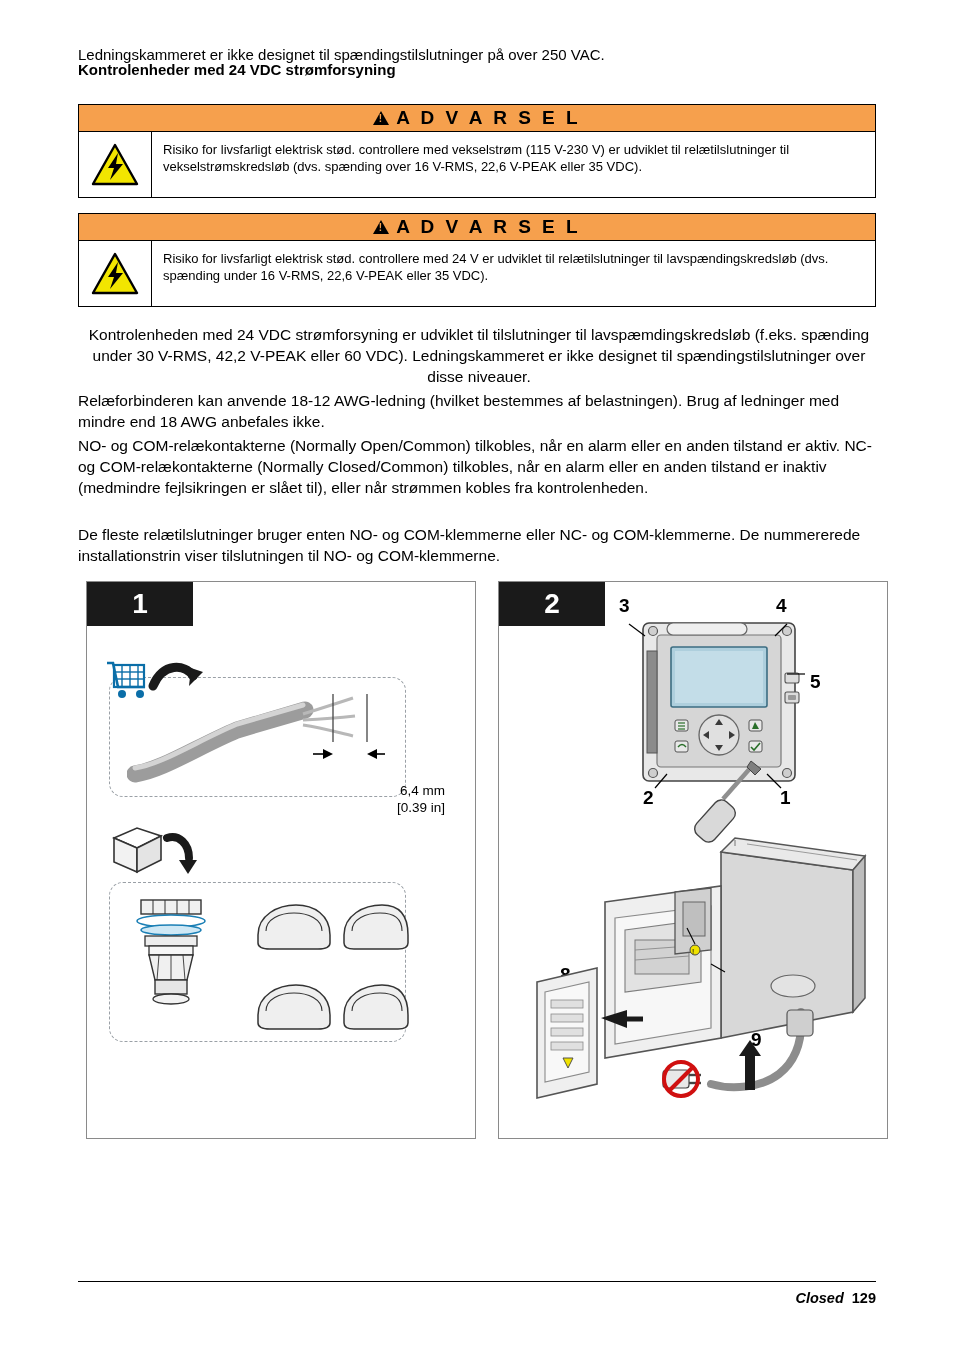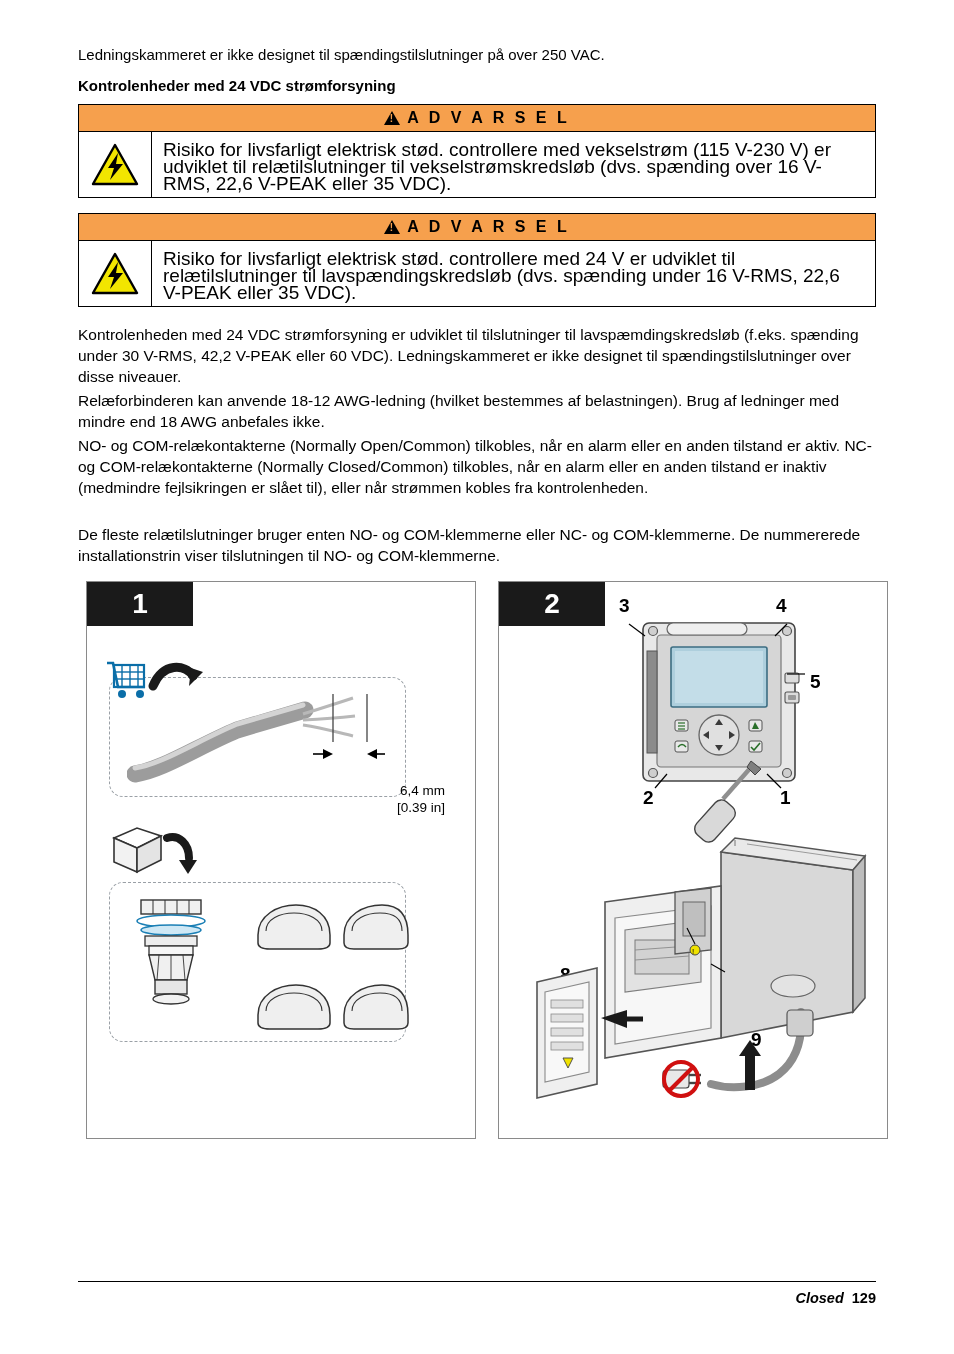--- a/index.html
+++ b/index.html
@@ -24,21 +24,21 @@
     position: absolute;
     left: 78px;
     top: 45px;
     width: 800px;
     font-size: 15px;
     line-height: 20px;
   }
   .section-heading {
     position: absolute;
     left: 78px;
-    top: 77px;
+    top: 61px;
     font-size: 15px;
     font-weight: bold;
   }
   
   .warnbox {
     position: absolute;
     left: 78px;
     width: 798px;
     border: 1px solid #000;
     box-sizing: border-box;
@@ -49,21 +49,21 @@
   .warn-header {
     height: 26px;
     background: #f6a04d;
     border-bottom: 1px solid #000;
     display: flex;
     align-items: center;
     justify-content: center;
     gap: 7px;
   }
   .warn-title {
-    font-size: 16px;
+    font-size: 19px;
     font-weight: bold;
     letter-spacing: 3px;
     color: #000;
   }
   .warn-tri {
     display: inline-block;
     width: 0; height: 0;
     border-left: 8px solid transparent;
     border-right: 8px solid transparent;
     border-bottom: 14px solid #000;
@@ -86,32 +86,32 @@
   .warn-icon-cell {
     width: 72px;
     border-right: 1px solid #000;
     display: flex;
     align-items: center;
     justify-content: center;
     flex: 0 0 72px;
   }
   .warn-text {
     padding: 9px 12px 0 11px;
-    font-size: 19px;
+    font-size: 13px;
     line-height: 17px;
   }
   
   .para {
     position: absolute;
     left: 78px;
     width: 802px;
     font-size: 15.5px;
     line-height: 21px;
   }
-  .p1 { top: 324px; }
+  .p1 { top: 324px; text-align: center; }
   .p2 { top: 390px; }
   .p3 { top: 435px; }
   .p4 { top: 524px; }
   
   .panel {
     position: absolute;
     border: 1px solid #8a8a8a;
     background: #fff;
     box-sizing: border-box;
   }

